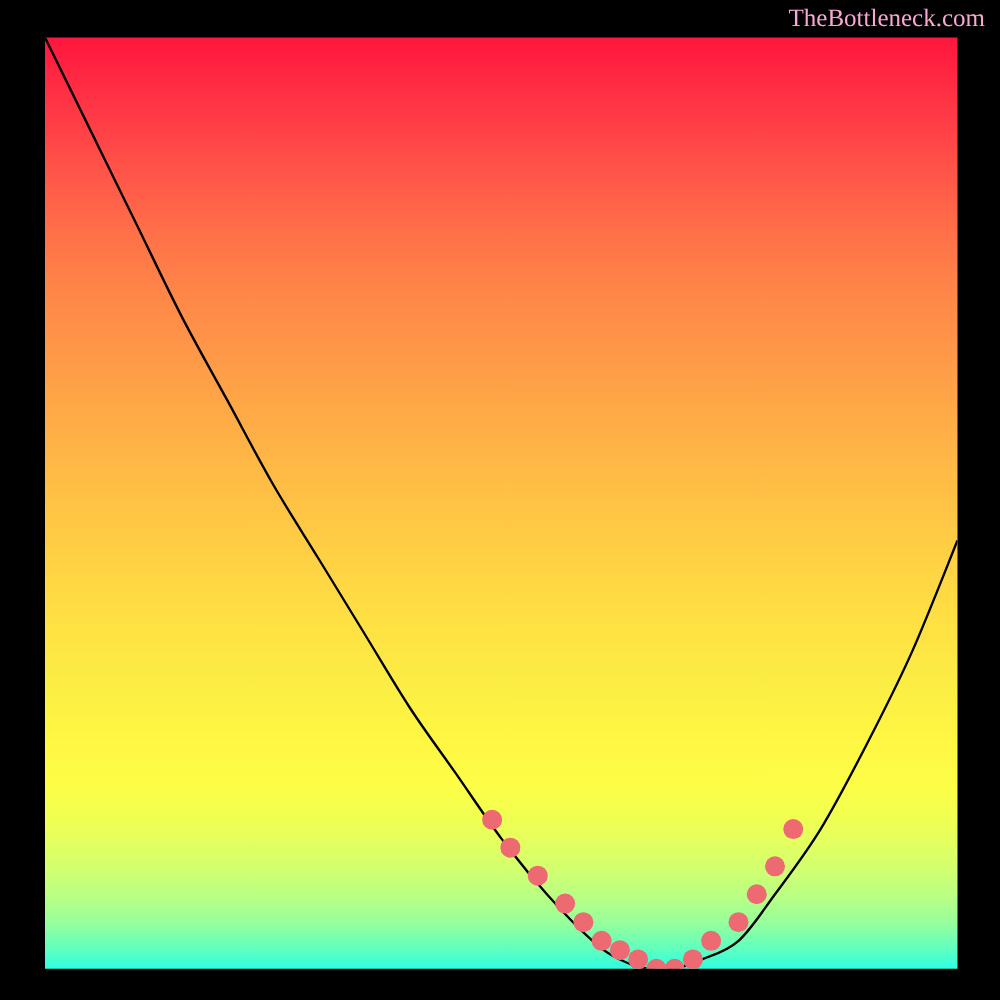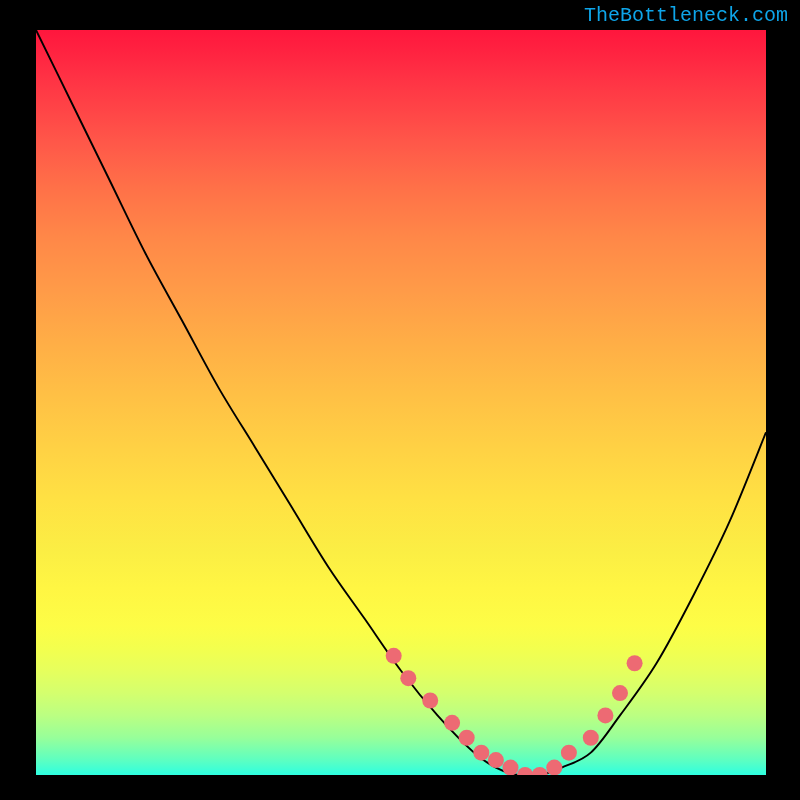--- a/index.html
+++ b/index.html
@@ -8,22 +8,22 @@
     background: #000;
     width: 800px;
     height: 800px;
     overflow: hidden;
     position: relative;
   }
   .attribution {
     position: absolute;
     top: 4px;
     right: 12px;
-    color: #0ea5e9;
-    font-family: Liberation Mono, monospace;
+    color: #f9a8d4;
+    font-family: Liberation Serif, serif;
     font-size: 20px;
     font-weight: normal;
     z-index: 10;
   }
   .plot-area {
     position: absolute;
     left: 36px;
     top: 30px;
     width: 730px;
     height: 745px;

